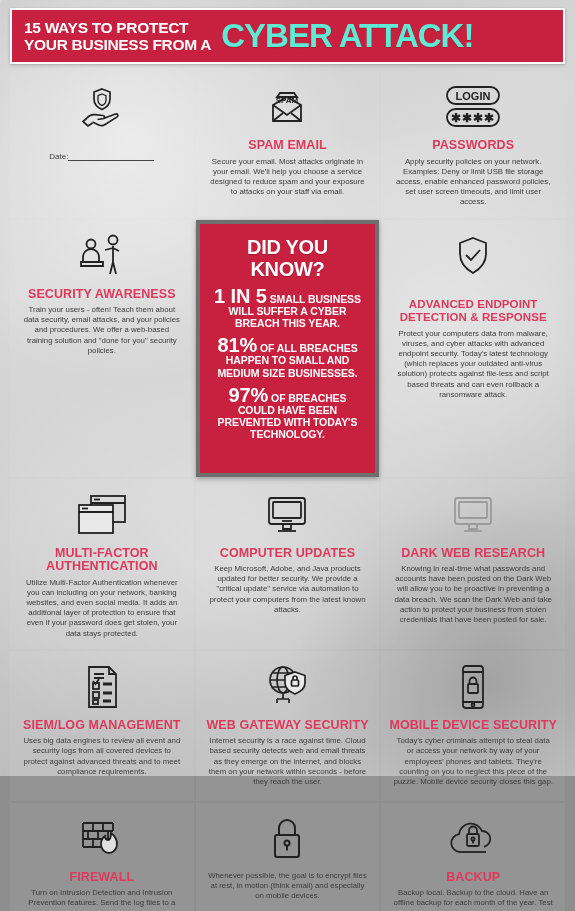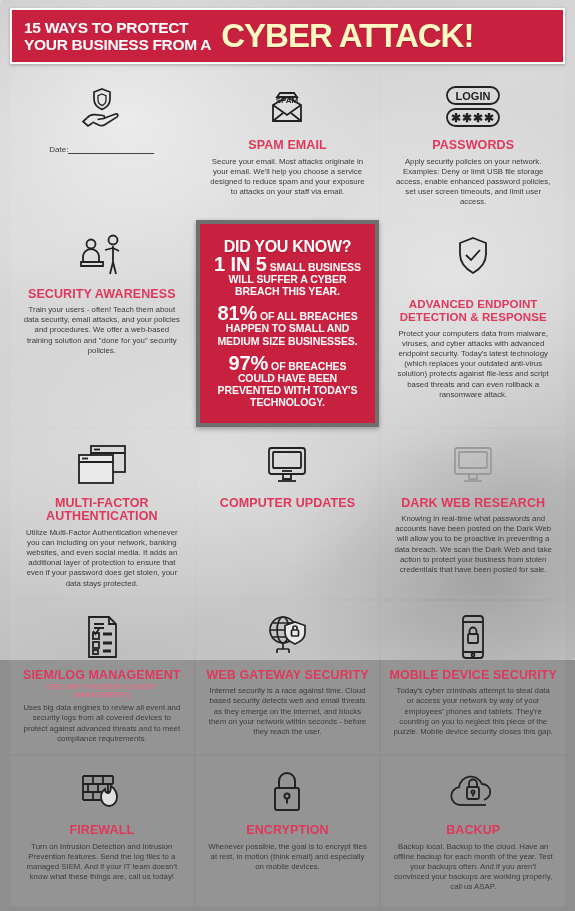--- a/index.html
+++ b/index.html
@@ -8,21 +8,21 @@
     width: 575px;
     height: 911px;
     overflow: hidden;
     font-family: "Liberation Sans", sans-serif;
     background: #8e8e8e;
   }
 
   .poster {
     position: relative;
     width: 575px;
-    height: 660px;
+    height: 776px;
     background:
       radial-gradient(ellipse 60% 45% at 22% 18%, rgba(255,255,255,0.55), rgba(255,255,255,0) 70%),
       radial-gradient(ellipse 55% 40% at 78% 42%, rgba(255,255,255,0.40), rgba(255,255,255,0) 70%),
       radial-gradient(ellipse 70% 40% at 40% 72%, rgba(255,255,255,0.35), rgba(255,255,255,0) 70%),
       radial-gradient(ellipse 50% 35% at 85% 88%, rgba(0,0,0,0.18), rgba(0,0,0,0) 70%),
       linear-gradient(160deg, #c9c9c9 0%, #d7d7d7 30%, #cfcfcf 55%, #bdbdbd 80%, #c6c6c6 100%);
     padding: 8px 10px 6px 10px;
   }
 
   
@@ -56,21 +56,21 @@
     color: #ffffff;
     font-weight: 700;
     font-size: 15.5px;
     line-height: 17px;
     letter-spacing: -0.3px;
     text-align: left;
     white-space: nowrap;
   }
   .header-left span { display: block; }
   .header-right {
-    color: #fef9c3;
+    color: #5eead4;
     font-weight: 700;
     font-size: 33px;
     line-height: 34px;
     letter-spacing: -1px;
     white-space: nowrap;
     text-shadow: 0 1px 1px rgba(0,0,0,0.18);
   }
 
   
   .grid {
@@ -118,21 +118,21 @@
     margin-bottom: 4px;
     text-transform: uppercase;
   }
   .cell-body {
     color: #3b3b3b;
     font-size: 7.8px;
     line-height: 10.2px;
     padding: 0 4px;
   }
   .date-line {
-    margin-top: 12px;
+    margin-top: 19px;
     font-size: 8px;
     color: #3b3b3b;
     display: flex;
     justify-content: center;
     align-items: flex-start;
   }
   .date-rule {
     display: inline-block;
     width: 86px;
     border-bottom: 1px solid #444;
@@ -147,33 +147,34 @@
     padding: 12px 12px 14px 12px;
     text-align: center;
     box-shadow: 0 2px 5px rgba(0,0,0,0.3);
     min-height: 168px;
     display: flex;
     flex-direction: column;
     justify-content: flex-start;
   }
   .dyk-title {
     font-weight: 700;
-    font-size: 16px;
+    font-size: 20px;
     line-height: 22px;
     letter-spacing: -0.3px;
+    margin-bottom: 10px;
     text-shadow: 0 1px 1px rgba(0,0,0,0.2);
   }
   .dyk-stat {
     font-size: 10.5px;
     line-height: 12.2px;
     font-weight: 600;
     margin-bottom: 10px;
     letter-spacing: -0.1px;
   }
-  .dyk-stat:last-child { margin-bottom: 0; }
+  .dyk-stat:last-child { margin-bottom: 18px; }
   .dyk-stat b {
     font-size: 20px;
     font-weight: 700;
   }
 </style>
 </head>
 <body>
 
 <div class="poster">
 
@@ -293,20 +294,21 @@
       <div class="icon-wrap">
         <svg width="48" height="44" viewBox="0 0 48 44" fill="none" stroke="#222" stroke-width="1.8">
           <rect x="6" y="5" width="36" height="26" rx="2.5"></rect>
           <rect x="10" y="9" width="28" height="16" rx="1"></rect>
           <path d="M19 28h10"></path>
           <path d="M20 31v5h8v-5"></path>
           <path d="M15 38h18"></path>
         </svg>
       </div>
       <div class="cell-title">COMPUTER UPDATES</div>
+      <div class="cell-body">Keep Microsoft, Adobe, and Java products updated for better security. We provide a "critical update" service via automation to protect your computers from the latest known attacks.</div>
     </div>
 
     <div class="cell">
       <div class="icon-wrap">
         <svg width="48" height="44" viewBox="0 0 48 44" fill="none" stroke="#9b9b9b" stroke-width="1.8">
           <rect x="6" y="5" width="36" height="26" rx="2.5"></rect>
           <rect x="10" y="9" width="28" height="16" rx="1"></rect>
           <path d="M20 31v5h8v-5"></path>
           <path d="M15 38h18"></path>
         </svg>
@@ -322,21 +324,20 @@
           <path d="M27 3v7h7"></path>
           <path d="M12 10h10M12 14h10"></path>
           <rect x="11" y="19" width="6" height="6"></rect>
           <rect x="11" y="28" width="6" height="6"></rect>
           <rect x="11" y="36" width="5" height="4"></rect>
           <path d="M21 20h9M21 29h9M21 37h8" stroke-width="3"></path>
           <path d="M11 17l2.5 3L17 15"></path>
         </svg>
       </div>
       <div class="cell-title">SIEM/LOG MANAGEMENT</div>
-      <div class="cell-subtitle">(SECURITY INCIDENT &amp; EVENT MANAGEMENT)</div>
       <div class="cell-body">Uses big data engines to review all event and security logs from all covered devices to protect against advanced threats and to meet compliance requirements.</div>
     </div>
 
     <div class="cell">
       <div class="icon-wrap">
         <svg width="52" height="46" viewBox="0 0 52 46" fill="none" stroke="#222" stroke-width="1.7">
           <circle cx="22" cy="16" r="13"></circle>
           <ellipse cx="22" cy="16" rx="6" ry="13"></ellipse>
           <path d="M9 16h26M11.5 9h21M11.5 23h21"></path>
           <path d="M34 8l10 3.5v7.5c0 5-4 8.5-10 11-6-2.5-10-6-10-11v-7.5L34 8z" fill="#e9e9e9"></path>
@@ -377,21 +378,20 @@
 
     <div class="cell">
       <div class="icon-wrap">
         <svg width="36" height="46" viewBox="0 0 36 46" fill="none" stroke="#222" stroke-width="2">
           <rect x="6" y="19" width="24" height="22" rx="2"></rect>
           <path d="M10 19v-7a8 8 0 0116 0v7"></path>
           <circle cx="18" cy="27" r="2.5"></circle>
           <path d="M18 29.5v5"></path>
         </svg>
       </div>
-      <div class="cell-title">ENCRYPTION</div>
       <div class="cell-body">Whenever possible, the goal is to encrypt files at rest, in motion (think email) and especially on mobile devices.</div>
     </div>
 
     <div class="cell">
       <div class="icon-wrap">
         <svg width="54" height="42" viewBox="0 0 54 42" fill="none" stroke="#222" stroke-width="1.8">
           <path d="M14 34a9 9 0 01-1-17.9A12 12 0 0136 13a8 8 0 012 15.8"></path>
           <path d="M14 34h26"></path>
           <rect x="21" y="16" width="12" height="12" rx="1.5"></rect>
           <path d="M23 16v-3.5a4 4 0 018 0V16"></path>

